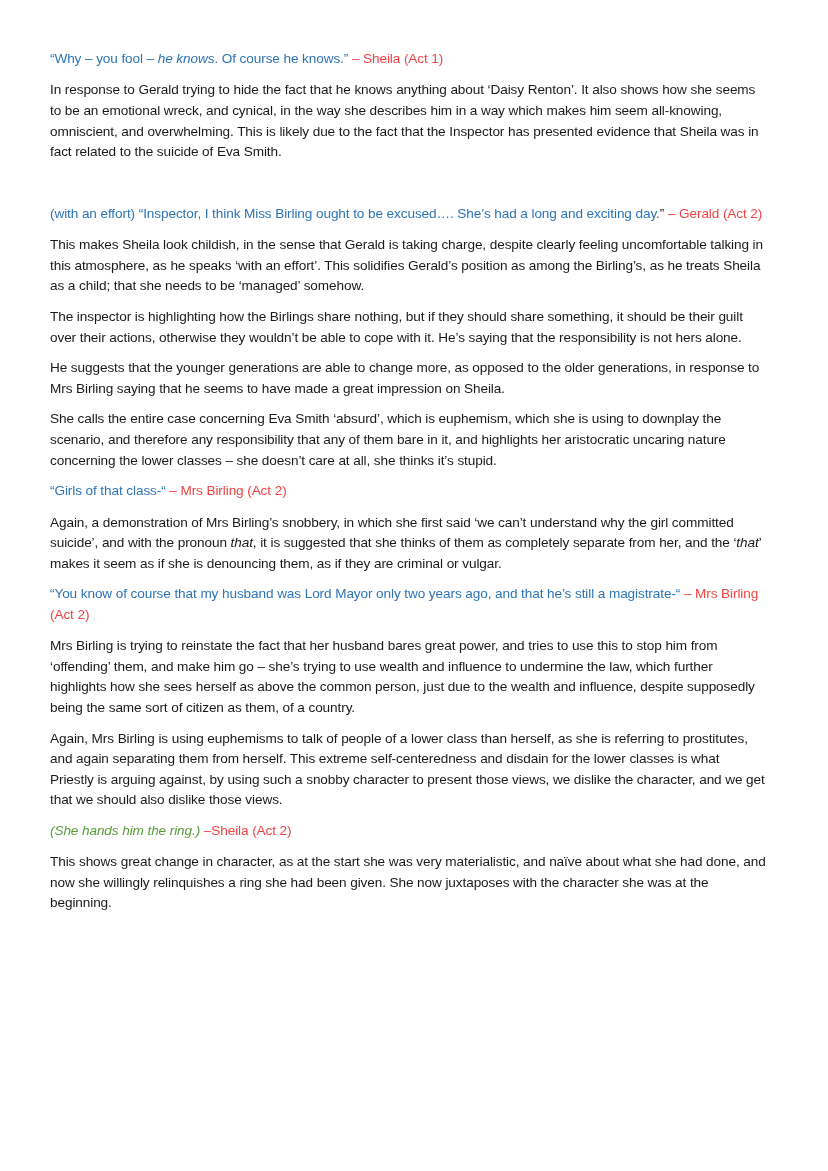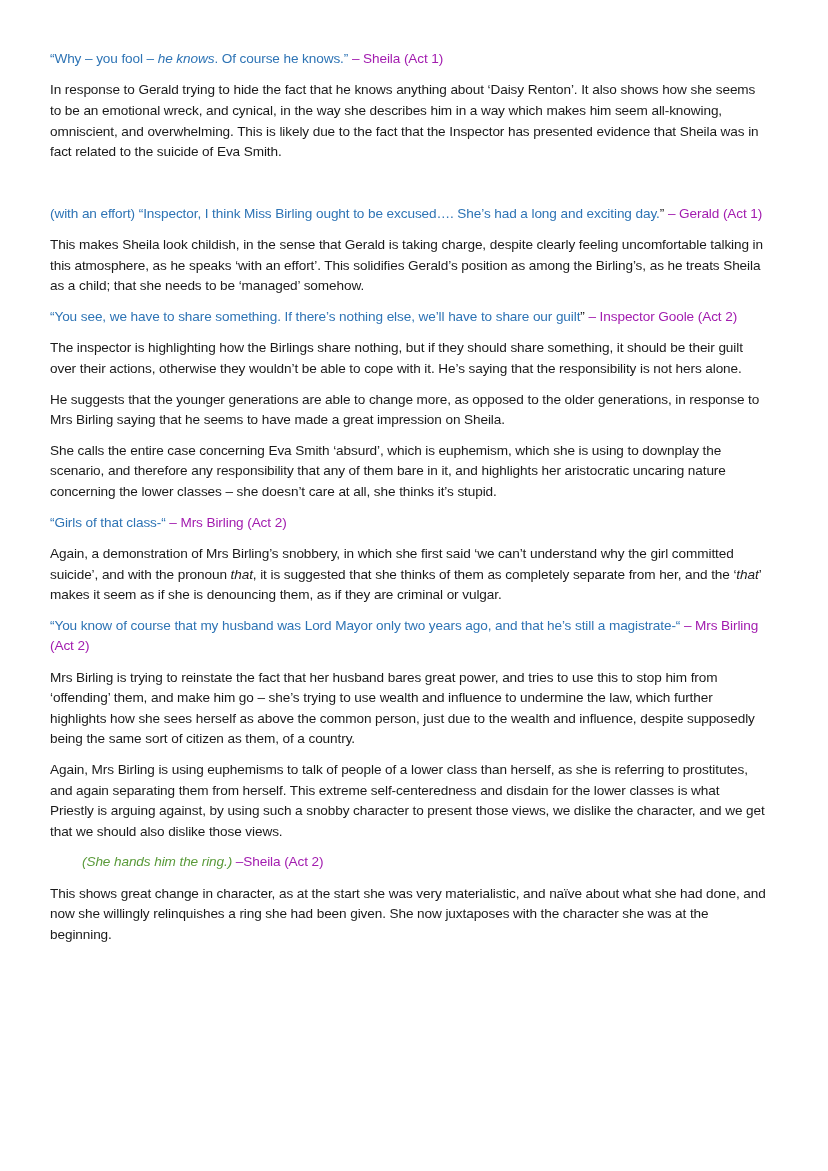--- a/index.html
+++ b/index.html
@@ -22,22 +22,22 @@
       width: 732px;
     }
     .entry { margin: 0; }
     .quote-line {
       font-size: 13.6px;
       line-height: 20.4px;
       margin: 0 0 11px 0;
       letter-spacing: -0.1px;
     }
     .quote { color: #2e74b5; }
-    .quote.green { color: #5a9a3a; font-style: italic; margin-left: 32px; }
-    .attr { color: #a21caf; }
+    .quote.green { color: #5a9a3a; font-style: italic; }
+    .attr { color: #ef4444; }
     .attr.italic { }
     .plain-dark { color: #1a1a1a; }
     .analysis {
       font-size: 13.6px;
       line-height: 20.6px;
       margin: 0 16px 10px 0;
       letter-spacing: -0.1px;
     }
     .gap-large { height: 31px; }
     em { font-style: italic; }
@@ -51,29 +51,26 @@
     <p class="quote-line">
       <span class="quote">“Why – you fool – </span><em class="quote">he knows</em><span class="quote">. Of course he knows.”</span><span class="attr"> – Sheila (Act 1)</span>
     </p>
     <p class="analysis">In response to Gerald trying to hide the fact that he knows anything about ‘Daisy Renton’. It also shows how she seems to be an emotional wreck, and cynical, in the way she describes him in a way which makes him seem all-knowing, omniscient, and overwhelming. This is likely due to the fact that the Inspector has presented evidence that Sheila was in fact related to the suicide of Eva Smith.</p>
   </div>
 
   <div class="gap-large"></div>
 
   <div class="entry">
     <p class="quote-line">
-      <span class="quote">(with an effort) “Inspector, I think Miss Birling ought to be excused…. She’s had a long and exciting day.</span><span class="plain-dark">”</span><span class="attr"> – Gerald (Act 1)</span>
+      <span class="quote">(with an effort) “Inspector, I think Miss Birling ought to be excused…. She’s had a long and exciting day.</span><span class="plain-dark">”</span><span class="attr"> – Gerald (Act 2)</span>
     </p>
     <p class="analysis">This makes Sheila look childish, in the sense that Gerald is taking charge, despite clearly feeling uncomfortable talking in this atmosphere, as he speaks ‘with an effort’. This solidifies Gerald’s position as among the Birling’s, as he treats Sheila as a child; that she needs to be ‘managed’ somehow.</p>
   </div>
 
   <div class="entry">
-    <p class="quote-line">
-      <span class="quote">“You see, we have to share something. If there’s nothing else, we’ll have to share our guilt</span><span class="plain-dark">”</span><span class="attr"> – Inspector Goole (Act 2)</span>
-    </p>
     <p class="analysis">The inspector is highlighting how the Birlings share nothing, but if they should share something, it should be their guilt over their actions, otherwise they wouldn’t be able to cope with it. He’s saying that the responsibility is not hers alone.</p>
   </div>
 
   <div class="entry">
     <p class="analysis">He suggests that the younger generations are able to change more, as opposed to the older generations, in response to Mrs Birling saying that he seems to have made a great impression on Sheila.</p>
   </div>
 
   <div class="entry">
     <p class="analysis">She calls the entire case concerning Eva Smith ‘absurd’, which is euphemism, which she is using to downplay the scenario, and therefore any responsibility that any of them bare in it, and highlights her aristocratic uncaring nature concerning the lower classes – she doesn’t care at all, she thinks it’s stupid.</p>
   </div>

